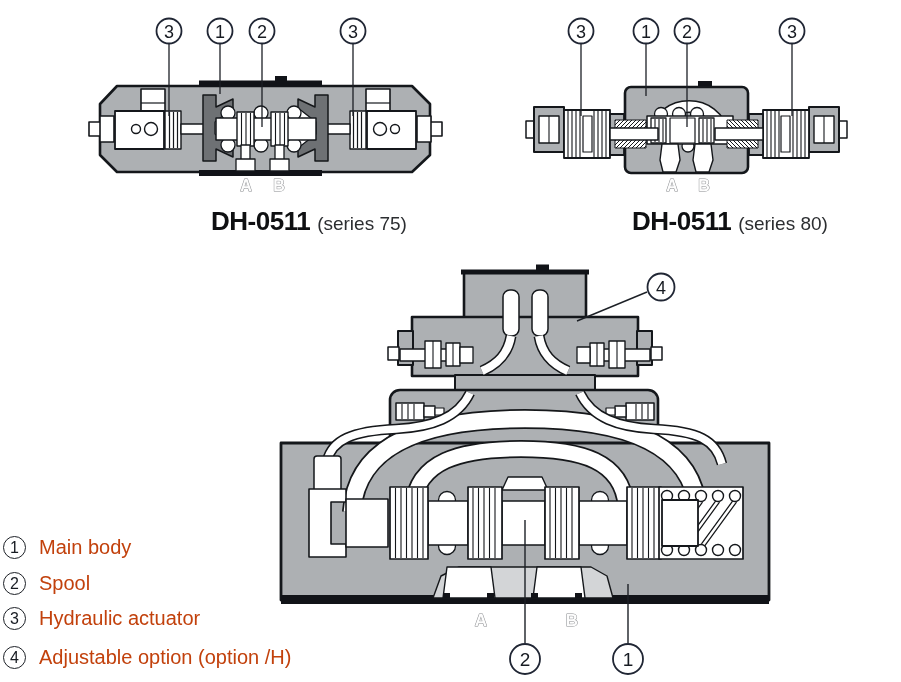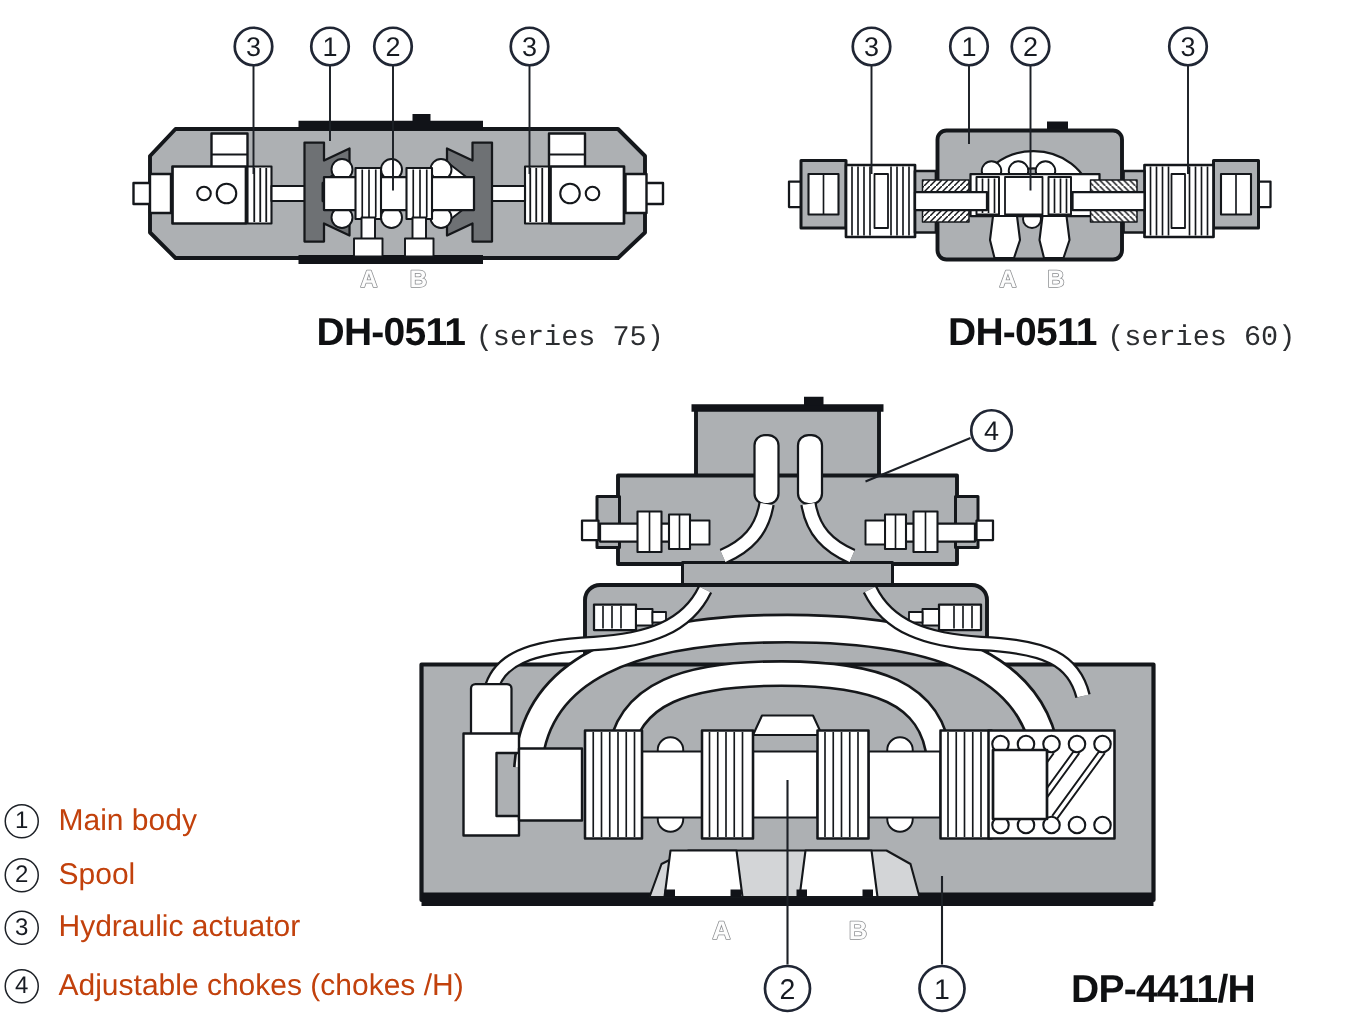--- a/index.html
+++ b/index.html
@@ -6,21 +6,21 @@
   body{background:#ffffff;font-family:"Liberation Sans", sans-serif;}
   .page{position:relative;width:901px;height:682px;background:#ffffff;overflow:hidden;}
   .canvas{position:absolute;left:0;top:0;}
   svg text{font-family:"Liberation Sans", sans-serif;}
   .callout-num{fill:#171b22;font-size:18px;font-weight:500;}
   .callout-num-lg{fill:#171b22;font-size:19px;font-weight:500;}
   .port-label{fill:#fdfdfd;stroke:#8a8c8f;stroke-width:1px;paint-order:stroke;font-weight:bold;font-size:16px;}
   .port-label-lg{fill:#fdfdfd;stroke:#8a8c8f;stroke-width:1px;paint-order:stroke;font-weight:bold;font-size:17px;}
   .title{position:absolute;white-space:nowrap;color:#0f1012;}
   .title .model{font-size:26px;font-weight:bold;letter-spacing:-0.5px;text-align:right;}
-  .title .series{font-size:19px;font-weight:normal;color:#2c2e31;margin-left:7px;font-family:Liberation Mono, monospace;}
+  .title .series{font-size:19px;font-weight:normal;color:#2c2e31;margin-left:7px;}
   .title-dp{position:absolute;left:714px;top:644px;font-size:26px;font-weight:bold;letter-spacing:-0.5px;color:#0f1012;white-space:nowrap;}
   .legend{position:absolute;left:3px;top:0;width:420px;height:682px;}
   .legend-row{position:absolute;left:0;display:flex;align-items:center;gap:13px;}
   .legend-row:nth-of-type(1){top:536px;}
   .legend-row:nth-of-type(2){top:572px;}
   .legend-row:nth-of-type(3){top:607px;}
   .legend-row:nth-of-type(4){top:646px;}
   .legend-circle{width:23px;height:23px;border:1.7px solid #1d2127;border-radius:50%;display:flex;align-items:center;justify-content:center;font-size:16px;color:#171b22;box-sizing:border-box;background:#fff;}
   .legend-label{font-size:20px;color:#c2410c;}
 </style>
@@ -283,36 +283,35 @@
     </g>
     <text x="481" y="626" text-anchor="middle" class="port-label-lg">A</text>
     <text x="572" y="626" text-anchor="middle" class="port-label-lg">B</text>
   </g>
 </svg>
 
 <div class="title" style="left:211px;top:206px;">
   <span class="model">DH-0511</span><span class="series">(series 75)</span>
 </div>
 <div class="title" style="left:632px;top:206px;">
-  <span class="model">DH-0511</span><span class="series">(series 60)</span>
+  <span class="model">DH-0511</span><span class="series">(series 80)</span>
 </div>
-<div class="title-dp">DP-4411/H</div>
 
 <div class="legend">
   <div class="legend-row">
     <span class="legend-circle">1</span>
     <span class="legend-label">Main body</span>
   </div>
   <div class="legend-row">
     <span class="legend-circle">2</span>
     <span class="legend-label">Spool</span>
   </div>
   <div class="legend-row">
     <span class="legend-circle">3</span>
     <span class="legend-label">Hydraulic actuator</span>
   </div>
   <div class="legend-row">
     <span class="legend-circle">4</span>
-    <span class="legend-label">Adjustable chokes (chokes /H)</span>
+    <span class="legend-label">Adjustable option (option /H)</span>
   </div>
 </div>
 
 </div>
 
 </body></html>

